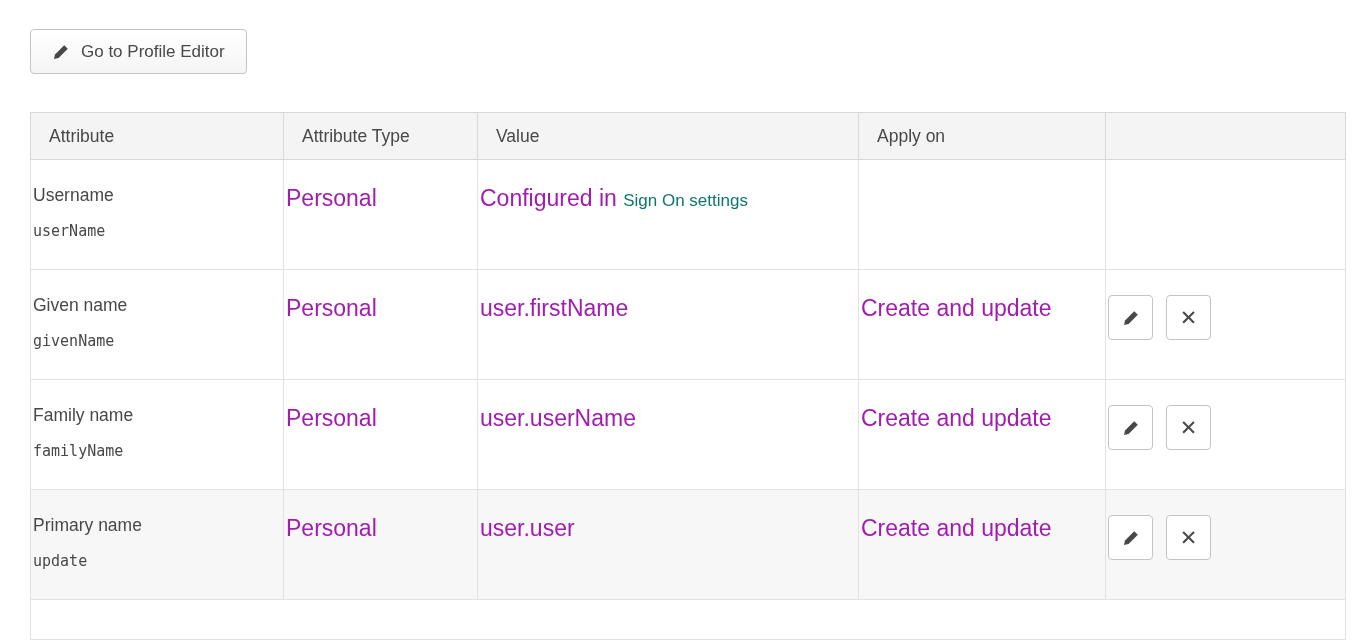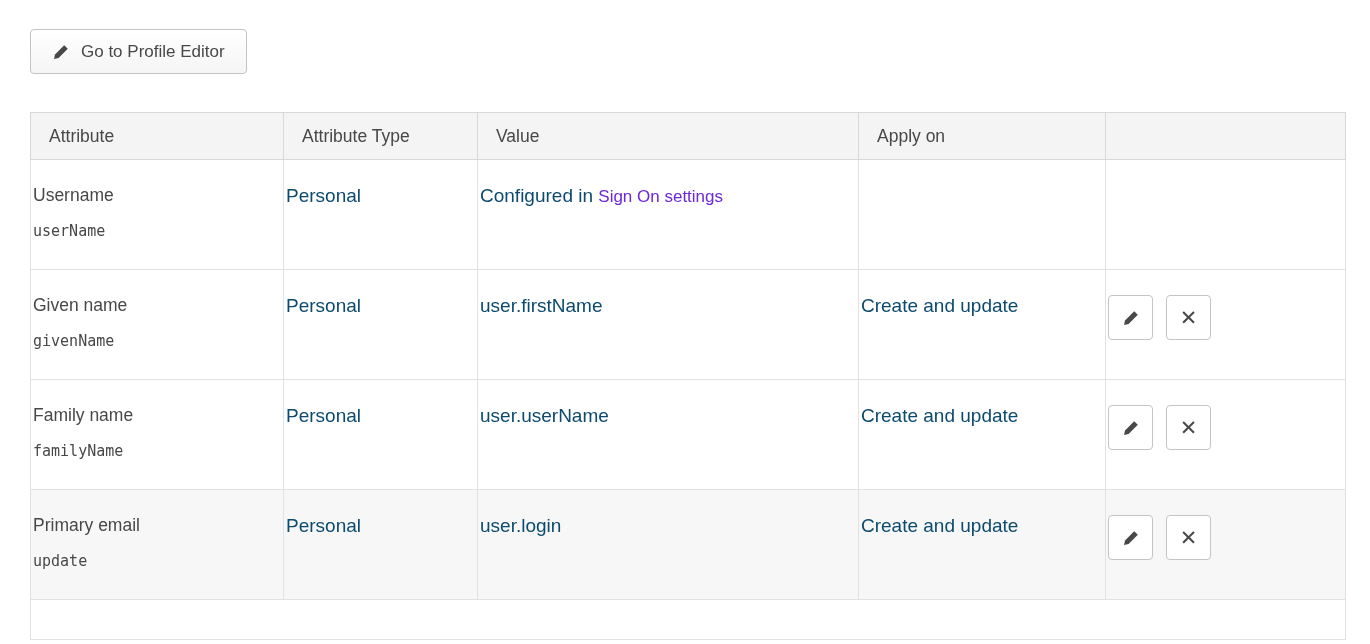--- a/index.html
+++ b/index.html
@@ -62,22 +62,22 @@
   .attr-table tbody tr.shaded td { background: #f7f7f7; }
   .attr-table tbody tr.empty-row td { height: 40px; padding: 0; }
 
   .attr-label { font-size: 17.5px; color: #484848; }
   .attr-var {
     margin-top: 16px;
     font-family: "DejaVu Sans Mono", "Liberation Mono", monospace;
     font-size: 15px;
     color: #484848;
   }
-  .cell-text { font-size: 19px; color: #0c4a6e; }
-  a.link { color: #6d28d9; text-decoration: none; cursor: pointer; }
+  .cell-text { font-size: 23px; color: #a21caf; }
+  a.link { color: #0f766e; text-decoration: none; cursor: pointer; }
 
   
   .actions { display: flex; gap: 13px; }
   .icon-btn {
     width: 45px;
     height: 45px;
     display: inline-flex;
     align-items: center;
     justify-content: center;
     background: #ffffff;
@@ -198,28 +198,28 @@
             </button>
             <button class="icon-btn">
               <span>✕</span>
             </button>
           </div>
         </td>
       </tr>
 
       <tr class="shaded">
         <td>
-          <div class="attr-label">Primary email</div>
+          <div class="attr-label">Primary name</div>
           <div class="attr-var">update</div>
         </td>
         <td>
           <span class="cell-text">Personal</span>
         </td>
         <td>
-          <span class="cell-text">user.login</span>
+          <span class="cell-text">user.user</span>
         </td>
         <td>
           <span class="cell-text">Create and update</span>
         </td>
         <td>
           <div class="actions">
             <button class="icon-btn">
               <span>
                 <svg width="16" height="16" viewBox="0 0 16 16">
                   <path d="M11.2 1.2 L14.8 4.8 L5.6 14 L1 15 L2 10.4 Z" fill="#484848"></path>

